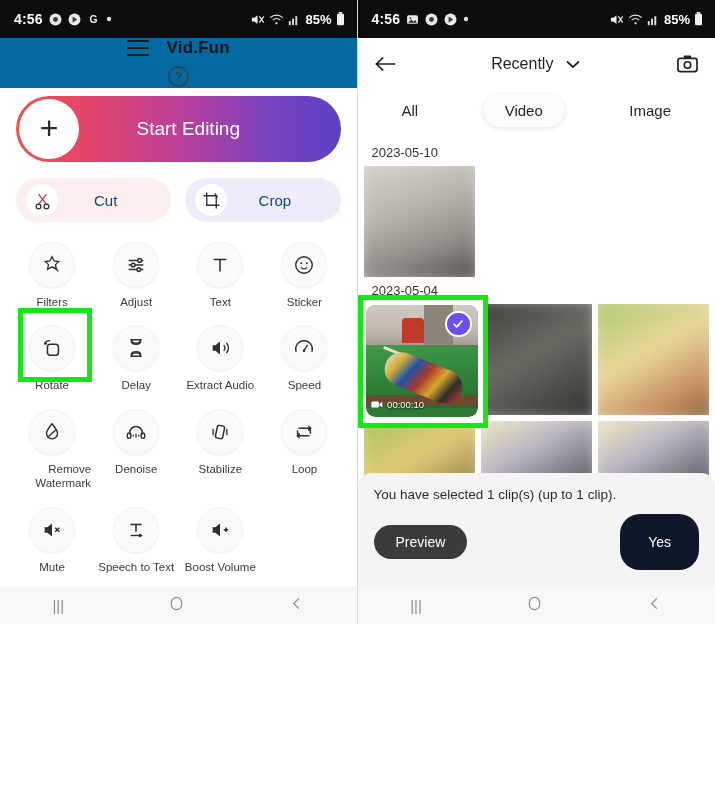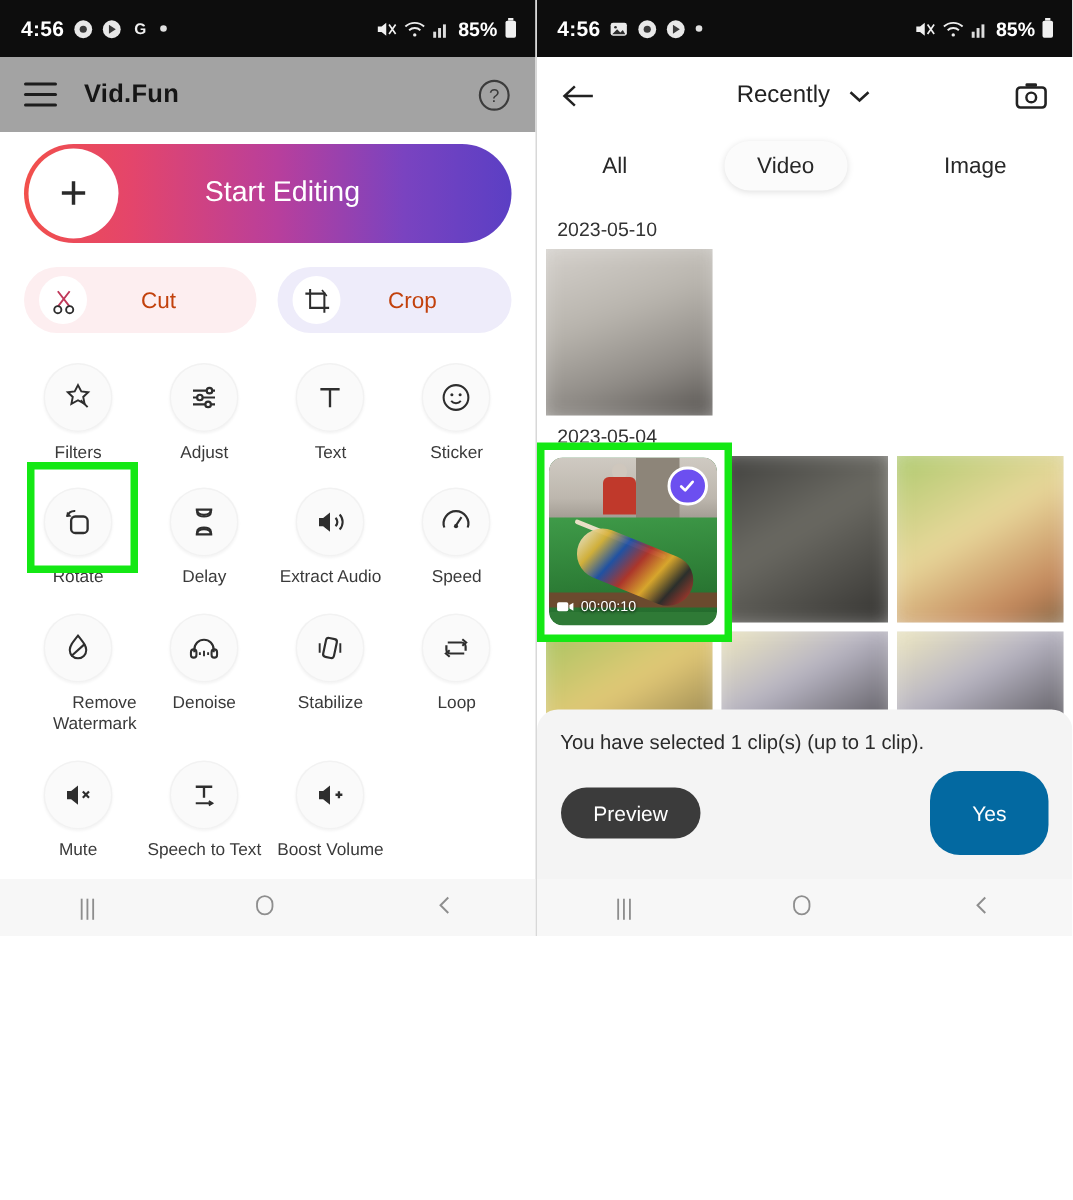--- a/index.html
+++ b/index.html
@@ -13,21 +13,21 @@
   .statusbar{height:38px;background:#0d0d0d;display:flex;align-items:center;
              justify-content:space-between;padding:0 12px 0 14px;box-sizing:border-box;}
   .sb-left{display:flex;align-items:center;gap:6px;}
   .sb-time{color:#fff;font-size:14px;font-weight:bold;letter-spacing:.2px;}
   .sb-right{display:flex;align-items:center;gap:4px;}
   .sb-batt{color:#fff;font-size:13px;font-weight:bold;}
   .ic{display:inline-flex;align-items:center;justify-content:center;}
 
   
   .app-header{height:50px;display:flex;align-items:center;padding:0 16px;box-sizing:border-box;
-              justify-content:space-between;background:#a3a3a3;}
+              justify-content:space-between;background:#0369a1;flex-direction:column;}
   .app-header-l{display:flex;align-items:center;gap:18px;}
   .hamb{width:22px;height:16px;display:flex;flex-direction:column;justify-content:space-between;}
   .hamb i{display:block;height:2.4px;background:#1d1d1d;border-radius:2px;}
   .app-title{font-size:17px;font-weight:bold;color:#151515;letter-spacing:.2px;}
 
   
   .start-wrap{padding:8px 16px 0;}
   .start-btn{position:relative;height:66px;border-radius:33px;
     background:linear-gradient(90deg,#f2504b 0%,#e4456b 22%,#b83f9c 52%,#7a43c0 78%,#5b3fc4 100%);
     display:flex;align-items:center;}
@@ -35,21 +35,21 @@
     background:#fff;display:flex;align-items:center;justify-content:center;}
   .start-plus span{font-size:32px;line-height:1;color:#2a2a2a;font-weight:300;margin-top:-3px;}
   .start-label{flex:1;text-align:center;color:#fff;font-size:19px;padding-left:20px;}
 
   
   .pill-row{display:flex;gap:14px;padding:16px 16px 0;}
   .pill{flex:1;height:44px;border-radius:22px;display:flex;align-items:center;padding-left:10px;
         box-sizing:border-box;position:relative;}
   .pill .pill-ico{width:32px;height:32px;border-radius:50%;background:#fff;
         display:flex;align-items:center;justify-content:center;}
-  .pill .pill-txt{flex:1;text-align:center;font-size:15px;color:#c2410c;padding-right:18px;}
+  .pill .pill-txt{flex:1;text-align:center;font-size:15px;color:#0c4a6e;padding-right:18px;}
   .pill.cut{background:#fdeef0;}
   .pill.crop{background:#eeecfa;}
 
   
   .tools{display:grid;grid-template-columns:repeat(4,1fr);padding:12px 10px 0;row-gap:2px;}
   .tool{display:flex;flex-direction:column;align-items:center;padding:8px 2px 6px;position:relative;}
   .tool-ico{width:46px;height:46px;border-radius:50%;background:#fafafa;
             box-shadow:0 0 0 1px #f2f2f2 inset, 0 1px 2px rgba(0,0,0,.05);
             display:flex;align-items:center;justify-content:center;}
   .tool-lbl{margin-top:7px;font-size:11.5px;color:#3a3a3a;text-align:right;line-height:1.25;
@@ -109,21 +109,21 @@
             justify-content:center;box-sizing:border-box;}
   .st-dur{position:absolute;left:5%;bottom:6%;display:flex;align-items:center;gap:4px;
           color:#fff;font-size:9.5px;text-shadow:0 1px 2px rgba(0,0,0,.9);}
 
   
   .sheet{position:absolute;left:0;right:0;bottom:38px;background:#f4f4f4;
          border-radius:14px 14px 0 0;padding:14px 16px 16px;box-sizing:border-box;z-index:20;}
   .sheet-txt{font-size:13.5px;color:#2b2b2b;}
   .sheet-row{display:flex;align-items:center;justify-content:space-between;margin-top:12px;}
   .btn-prev{background:#3b3b3b;color:#fff;font-size:14px;padding:9px 22px;border-radius:20px;}
-  .btn-yes{background:#0369a1;color:#fff;font-size:14px;padding:20px 28px;border-radius:20px;}
+  .btn-yes{background:#0f172a;color:#fff;font-size:14px;padding:20px 28px;border-radius:20px;}
 
   
   .navbar{position:absolute;left:0;right:0;bottom:0;height:38px;background:#f7f7f7;
           display:flex;align-items:center;justify-content:space-around;z-index:50;}
   .navbar .nb{color:#8e8e8e;font-size:15px;}
 </style>
 </head>
 <body>
 
 <div class="screen">

